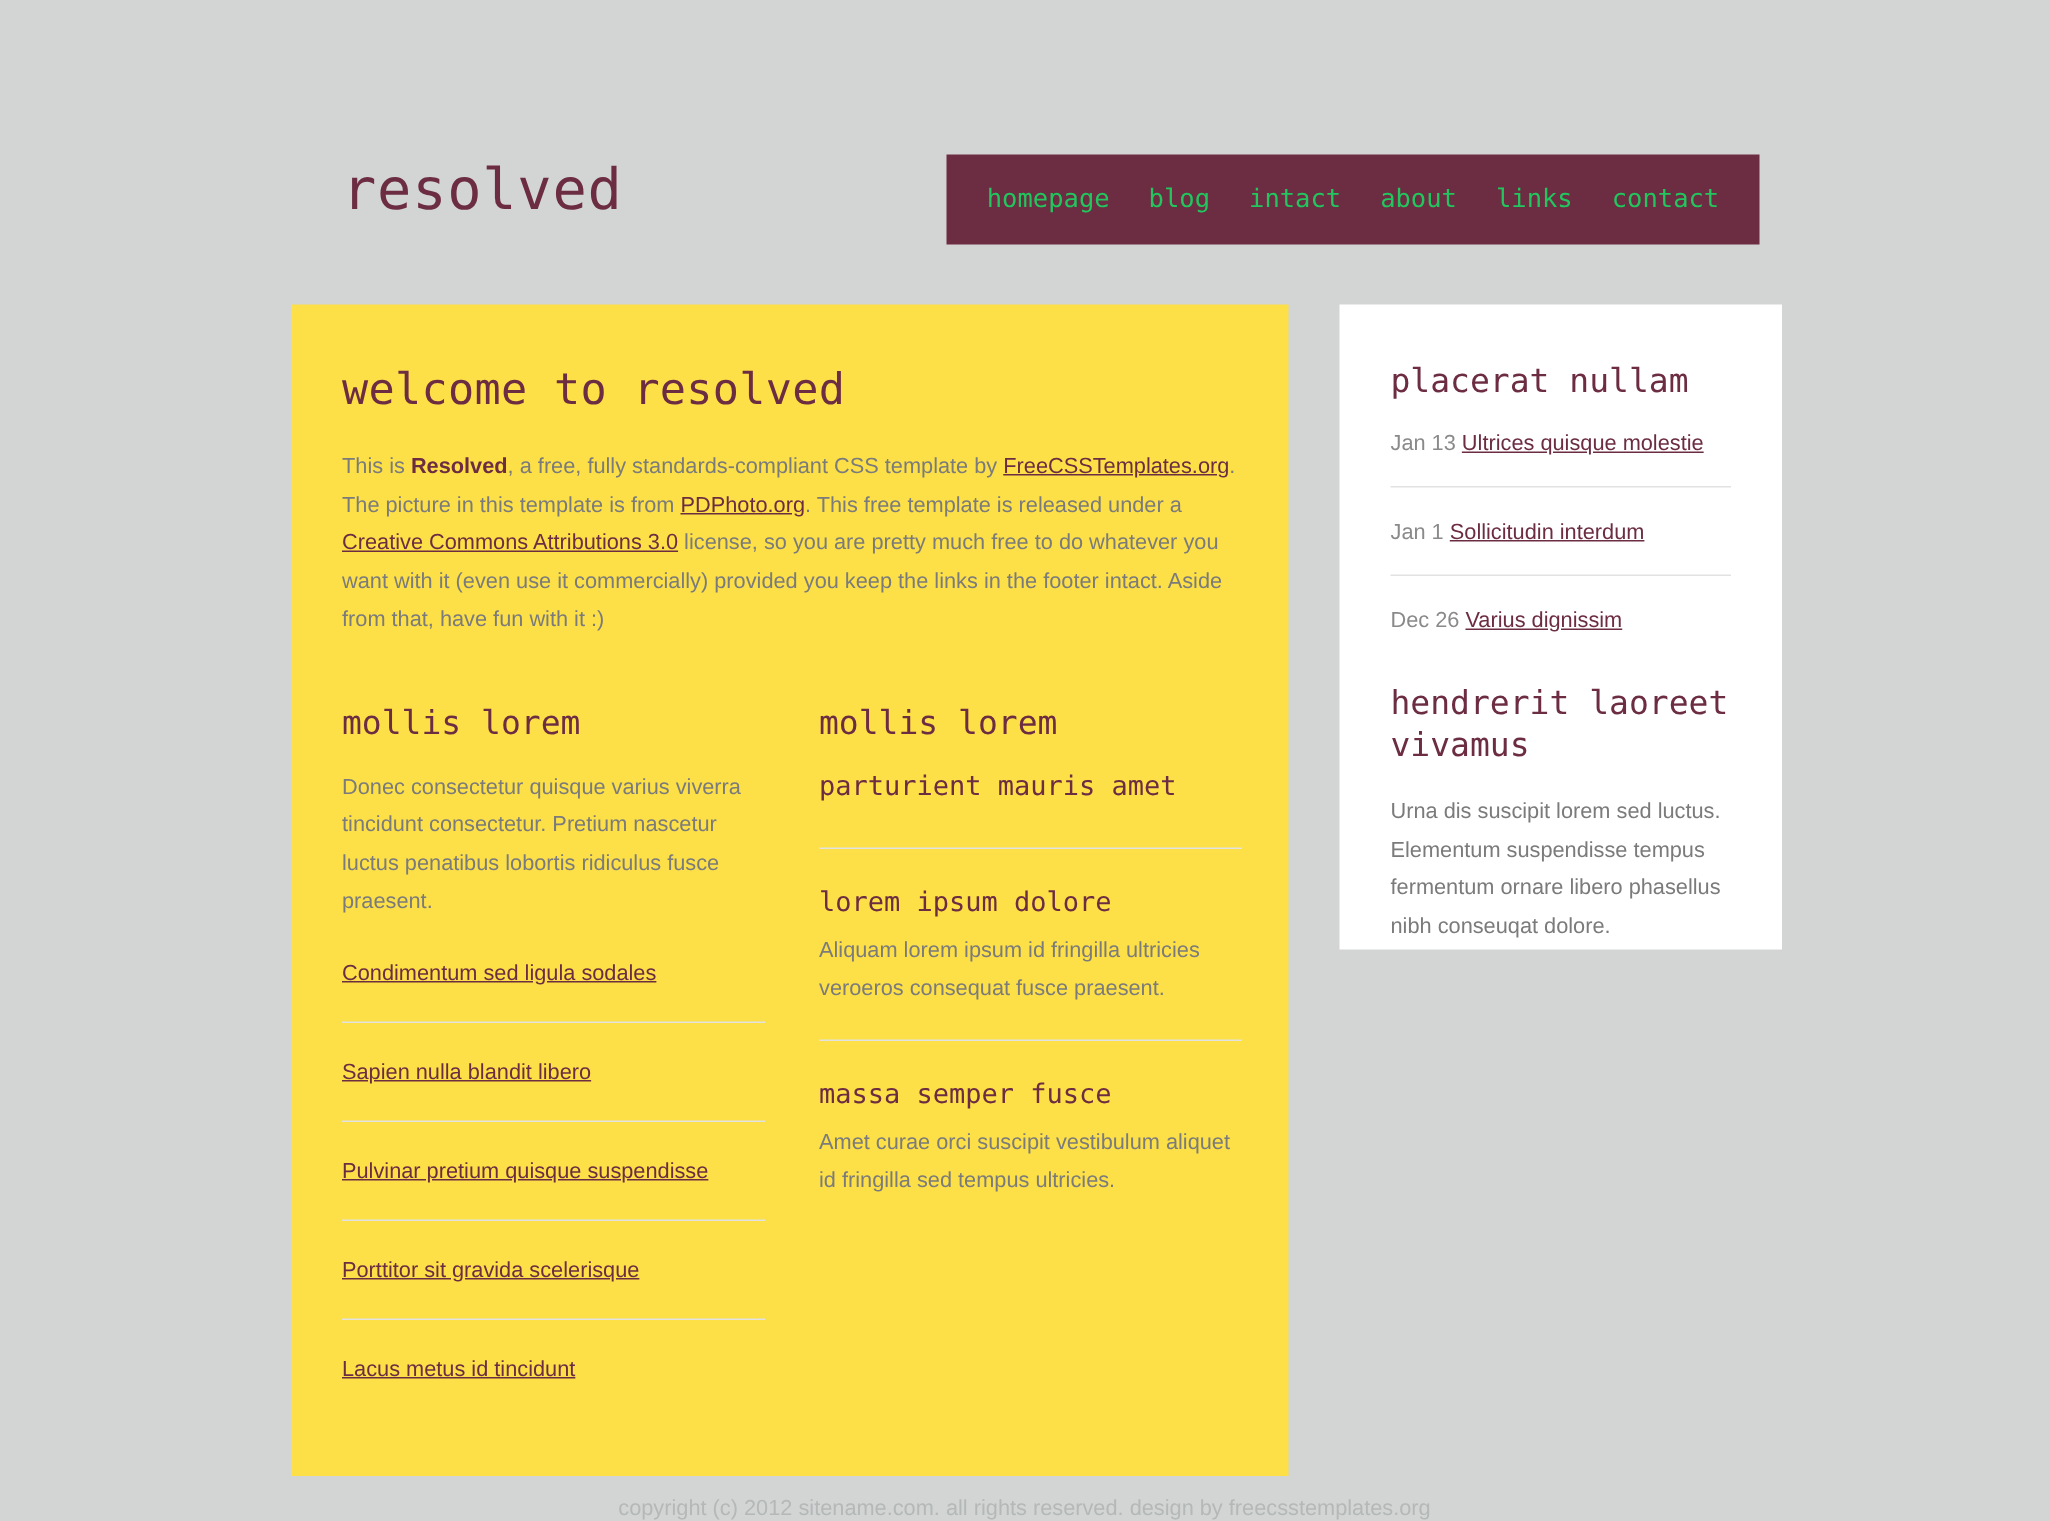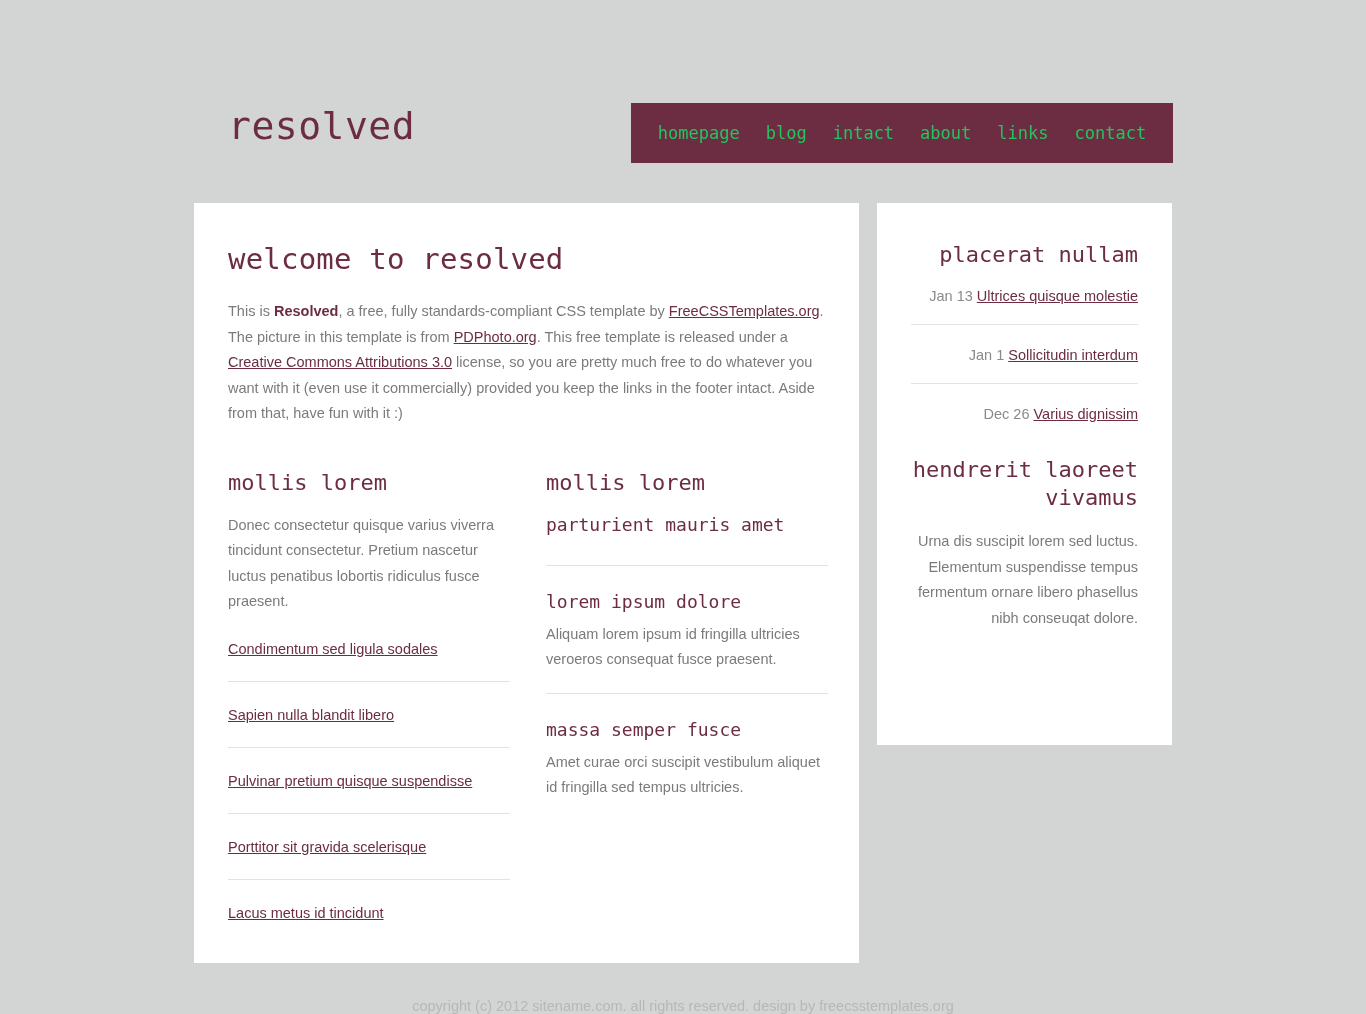--- a/index.html
+++ b/index.html
@@ -74,33 +74,32 @@
     top: 203px;
     width: 978px;
   }
 
   #content {
     position: absolute;
     left: 0;
     top: 0;
     width: 665px;
     min-height: 745px;
-    background: #ffffff;
-    padding: 38px 34px 40px 34px;
+    background: #fde047;
+    padding: 38px 34px 61px 34px;
   }
 
   #sidebar {
     position: absolute;
-    left: 683px;
+    left: 699px;
     top: 0;
     width: 295px;
-    height: 542px;
+    height: 430px;
     background: #ffffff;
     padding: 38px 34px 30px 34px;
-    text-align: right;
   }
 
   
   h1.page-title {
     font-family: "DejaVu Sans Mono", "Liberation Mono", monospace;
     font-size: 29px;
     line-height: 36px;
     font-weight: normal;
     color: #6c2d42;
     margin: 0 0 22px 0;

